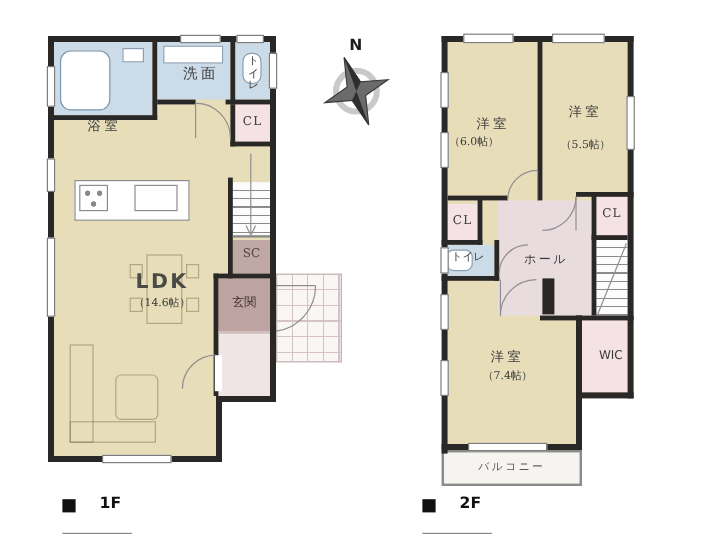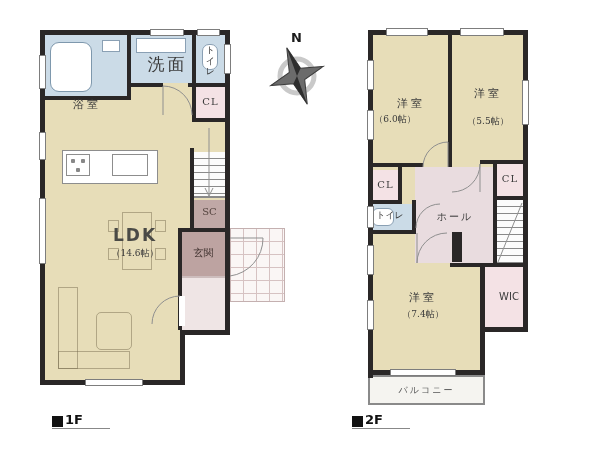--- a/index.html
+++ b/index.html
@@ -13,22 +13,22 @@
   .win{position:absolute;background:#fff;border:1px solid #7d7d7d;box-sizing:border-box;}
   .stairs{position:absolute;background:#fcfcfc;
           background-image:repeating-linear-gradient(to bottom,#fcfcfc 0 6px,#8a8a8a 6px 7px);}
   .tile{position:absolute;background:#faf6f5;
         background-image:repeating-linear-gradient(to right,transparent 0 12px,#d6c2c2 12px 13px),
                          repeating-linear-gradient(to bottom,transparent 0 12px,#d6c2c2 12px 13px);
         border:1px solid #c4b0b0;box-sizing:border-box;}
   .furn{position:absolute;border:1px solid rgba(110,100,70,.45);box-sizing:border-box;}
   .fixt{position:absolute;background:#fff;border:1px solid #7e98ad;box-sizing:border-box;}
   .vert{writing-mode:vertical-rl;text-orientation:upright;}
-  .fl-marker{position:absolute;display:flex;align-items:flex-end;gap:2px;
-             border-bottom:1px solid #888;padding-bottom:1px;}
+  .fl-marker{position:absolute;display:flex;align-items:flex-end;gap:20px;
+             border-bottom:1px solid #888;padding-bottom:17px;}
   .fl-marker .sq{width:11px;height:11px;background:#111;display:inline-block;}
   .fl-marker .txt{font-size:13px;font-weight:bold;color:#111;font-family:"DejaVu Sans",sans-serif;}
   svg.overlay{position:absolute;left:0;top:0;pointer-events:none;}
 </style>
 </head>
 <body>
 
 <div class="canvas">
 
   <div>
@@ -89,21 +89,21 @@
     <div class="win" style="left:150px;top:29px;width:34px;height:7px;"></div>
     <div class="win" style="left:197px;top:29px;width:23px;height:7px;"></div>
     <div class="win" style="left:39px;top:55px;width:7px;height:34px;"></div>
     <div class="win" style="left:39px;top:132px;width:7px;height:28px;"></div>
     <div class="win" style="left:39px;top:198px;width:7px;height:66px;"></div>
     <div class="win" style="left:224px;top:44px;width:7px;height:30px;"></div>
     <div class="win" style="left:85px;top:379px;width:58px;height:7px;"></div>
     <div class="win" style="left:179px;top:296px;width:6px;height:30px;border:none;"></div>
 
     <div class="lbl" style="left:56px;top:59px;width:62px;font-size:11px;letter-spacing:3px;margin-top:40px;">浴室</div>
-    <div class="lbl" style="left:131px;top:55px;width:73px;font-size:17px;letter-spacing:3px;">洗面</div>
+    <div class="lbl" style="left:131px;top:55px;width:73px;font-size:12px;letter-spacing:3px;">洗面</div>
     <div class="lbl vert" style="left:205px;top:40px;font-size:9px;">トイレ</div>
     <div class="lbl" style="left:196px;top:96px;width:29px;font-size:10px;letter-spacing:1px;">CL</div>
     <div class="lbl" style="left:85px;top:226px;width:100px;font-size:17px;font-weight:bold;letter-spacing:2px;color:#4a4a46;font-family:'DejaVu Sans',sans-serif;">LDK</div>
     <div class="lbl sz" style="left:85px;top:248px;width:100px;">（14.6帖）</div>
     <div class="lbl" style="left:194px;top:206px;width:31px;font-size:10px;color:#54443f;">SC</div>
     <div class="lbl" style="left:182px;top:247px;width:43px;font-size:10px;color:#3d2f2c;">玄関</div>
     <div class="fl-marker" style="left:52px;top:412px;width:58px;">
       <span class="sq"></span>
       <span class="txt">1F</span>
     </div>

